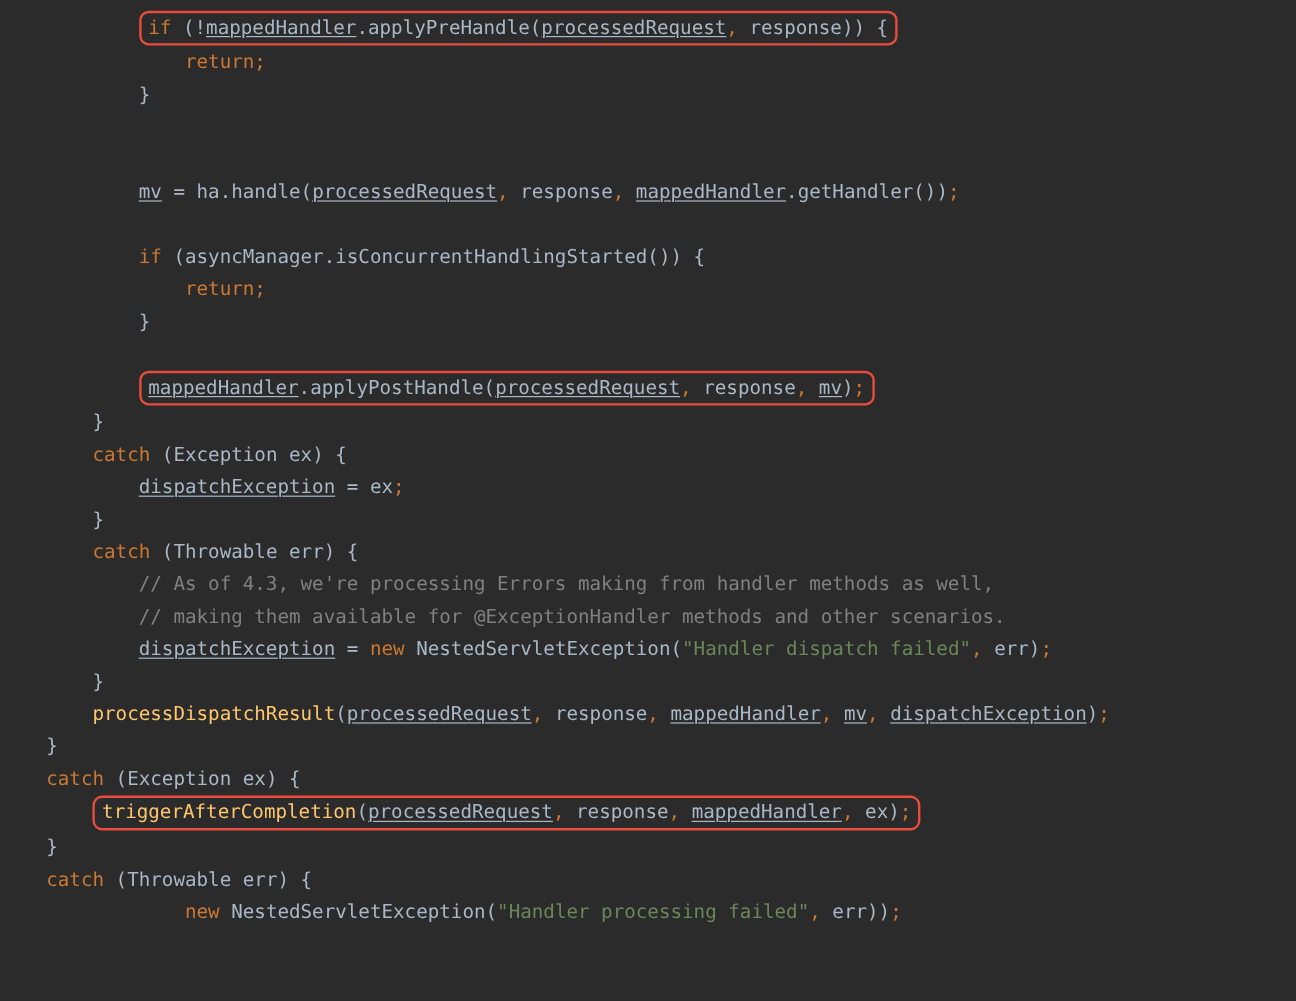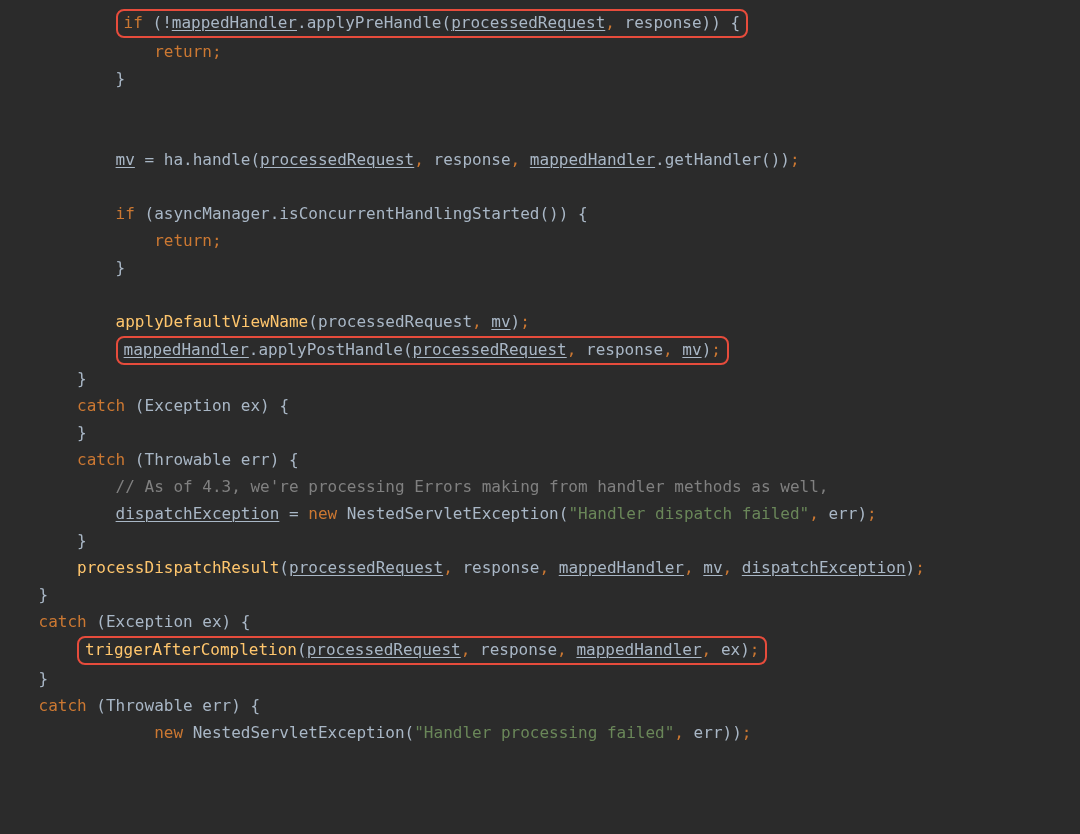--- a/index.html
+++ b/index.html
@@ -52,35 +52,36 @@
   <div class="line">&nbsp;</div>
 
   <div class="line"><span>            </span><span class="kw">if</span><span class="punc"> (</span><span class="id">asyncManager</span><span class="punc">.</span><span class="id">isConcurrentHandlingStarted</span><span class="punc">()) {</span></div>
 
   <div class="line"><span>                </span><span class="kw">return</span><span class="semi">;</span></div>
 
   <div class="line"><span>            </span><span class="punc">}</span></div>
 
   <div class="line">&nbsp;</div>
 
-  <div class="line"><span>            </span><span class="call">applyDefaultViewName</span><span class="punc">(</span><span class="id">processedRequest</span><span class="semi">,</span><span class="punc"> </span><span class="id ul">mv</span><span class="punc">)</span><span class="semi">;</span></div>
 
   <div class="line"><span>            </span><span class="box"><span class="id ul">mappedHandler</span><span class="punc">.</span><span class="id">applyPostHandle</span><span class="punc">(</span><span class="id ul">processedRequest</span><span class="semi">,</span><span class="punc"> </span><span class="id">response</span><span class="semi">,</span><span class="punc"> </span><span class="id ul">mv</span><span class="punc">)</span><span class="semi">;</span></span></div>
 
   <div class="line"><span>        </span><span class="punc">}</span></div>
 
   <div class="line"><span>        </span><span class="kw">catch</span><span class="punc"> (</span><span class="id">Exception</span><span class="punc"> </span><span class="id">ex</span><span class="punc">) {</span></div>
 
+  <div class="line"><span>            </span><span class="id ul">dispatchException</span><span class="punc"> = </span><span class="id">ex</span><span class="semi">;</span></div>
 
   <div class="line"><span>        </span><span class="punc">}</span></div>
 
   <div class="line"><span>        </span><span class="kw">catch</span><span class="punc"> (</span><span class="id">Throwable</span><span class="punc"> </span><span class="id">err</span><span class="punc">) {</span></div>
 
   <div class="line"><span>            </span><span class="cmt">// As of 4.3, we're processing Errors making from handler methods as well,</span></div>
 
+  <div class="line"><span>            </span><span class="cmt">// making them available for @ExceptionHandler methods and other scenarios.</span></div>
 
   <div class="line"><span>            </span><span class="id ul">dispatchException</span><span class="punc"> = </span><span class="kw">new</span><span class="punc"> </span><span class="id">NestedServletException</span><span class="punc">(</span><span class="str">"Handler dispatch failed"</span><span class="semi">,</span><span class="punc"> </span><span class="id">err</span><span class="punc">)</span><span class="semi">;</span></div>
 
   <div class="line"><span>        </span><span class="punc">}</span></div>
 
   <div class="line"><span>        </span><span class="call">processDispatchResult</span><span class="punc">(</span><span class="id ul">processedRequest</span><span class="semi">,</span><span class="punc"> </span><span class="id">response</span><span class="semi">,</span><span class="punc"> </span><span class="id ul">mappedHandler</span><span class="semi">,</span><span class="punc"> </span><span class="id ul">mv</span><span class="semi">,</span><span class="punc"> </span><span class="id ul">dispatchException</span><span class="punc">)</span><span class="semi">;</span></div>
 
   <div class="line"><span>    </span><span class="punc">}</span></div>
 
   <div class="line"><span>    </span><span class="kw">catch</span><span class="punc"> (</span><span class="id">Exception</span><span class="punc"> </span><span class="id">ex</span><span class="punc">) {</span></div>

